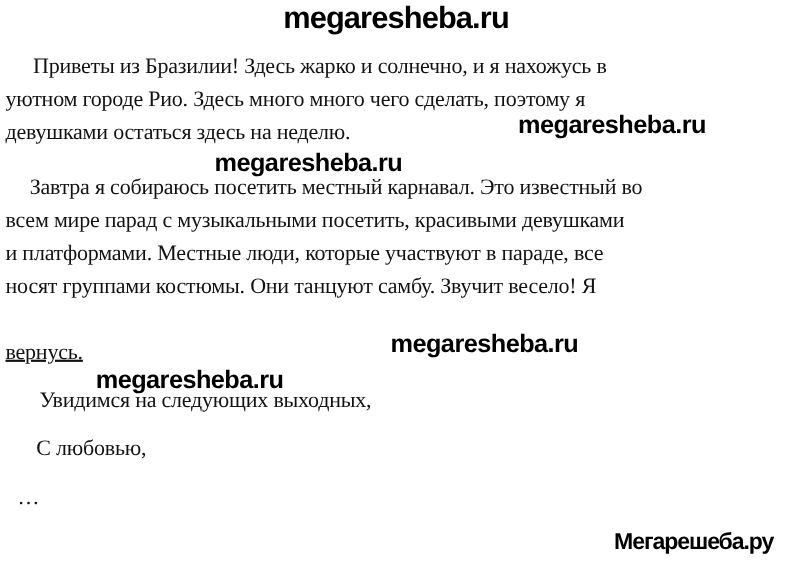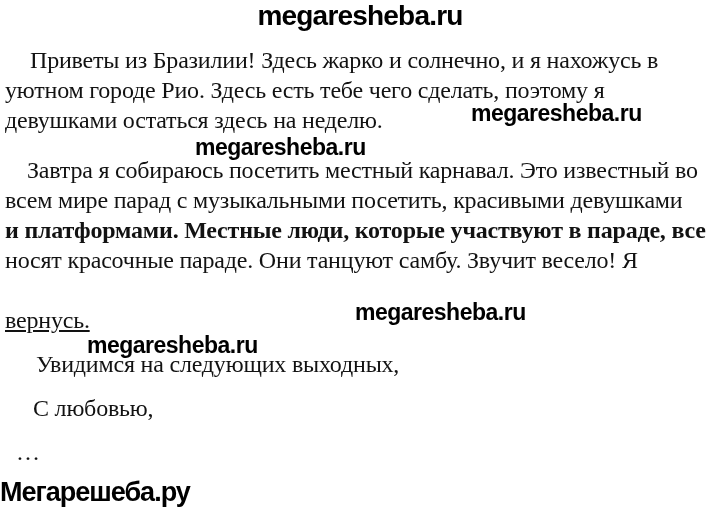--- a/index.html
+++ b/index.html
@@ -8,21 +8,21 @@
     width: 720px;
     height: 512px;
     background: #ffffff;
     overflow: hidden;
     font-family: "Liberation Serif", "DejaVu Serif", serif;
   }
   .line {
     position: absolute;
     white-space: nowrap;
     font-family: "Liberation Serif", "DejaVu Serif", serif;
-    font-size: 24px;
+    font-size: 20px;
     line-height: 24px;
     letter-spacing: -0.2px;
     color: #121212;
   }
   .wm {
     position: absolute;
     white-space: nowrap;
     font-family: "Liberation Sans", "DejaVu Sans", sans-serif;
     font-weight: 700;
     color: #000000;
@@ -34,45 +34,45 @@
     line-height: 29px;
     letter-spacing: -0.8px;
   }
   .wm-inline {
     font-size: 23px;
     line-height: 23px;
     letter-spacing: -0.5px;
   }
   .wm-footer {
     top: 478px; left: 0; right: 17px;
-    text-align: left;
-    font-size: 27px;
+    text-align: right;
+    font-size: 21px;
     line-height: 29px;
     letter-spacing: -1px;
   }
 </style>
 </head>
 <body>
 
 <div class="page">
 
   <div class="wm wm-header">megaresheba.ru</div>
 
   <div class="line" style="top:48px; left:30px;">Приветы из Бразилии! Здесь жарко и солнечно, и я нахожусь в</div>
-  <div class="line" style="top:78px; left:5px;">уютном городе Рио. Здесь есть тебе чего сделать, поэтому я</div>
+  <div class="line" style="top:78px; left:5px;">уютном городе Рио. Здесь много много чего сделать, поэтому я</div>
   <div class="line" style="top:108px; left:5px;">девушками остаться здесь на неделю.</div>
 
   <div class="wm wm-inline" style="top:102px; left:471px;">megaresheba.ru</div>
 
   <div class="wm wm-inline" style="top:136px; left:195px;">megaresheba.ru</div>
 
   <div class="line" style="top:158px; left:27px;">Завтра я собираюсь посетить местный карнавал. Это известный во</div>
   <div class="line" style="top:188px; left:5px;">всем мире парад с музыкальными посетить, красивыми девушками</div>
-  <div class="line" style="top:218px; left:5px;font-weight:bold;">и платформами. Местные люди, которые участвуют в параде, все</div>
-  <div class="line" style="top:248px; left:5px;">носят красочные параде. Они танцуют самбу. Звучит весело! Я</div>
+  <div class="line" style="top:218px; left:5px;">и платформами. Местные люди, которые участвуют в параде, все</div>
+  <div class="line" style="top:248px; left:5px;">носят группами костюмы. Они танцуют самбу. Звучит весело! Я</div>
   <div class="line" style="top:308px; left:5px;text-decoration:underline;">вернусь.</div>
 
   <div class="wm wm-inline" style="top:301px; left:355px;">megaresheba.ru</div>
 
   <div class="wm wm-inline" style="top:334px; left:87px;">megaresheba.ru</div>
 
   <div class="line" style="top:352px; left:36px;">Увидимся на следующих выходных,</div>
   <div class="line" style="top:396px; left:33px;">С любовью,</div>
   <div class="line" style="top:440px; left:16px;">…</div>
 

